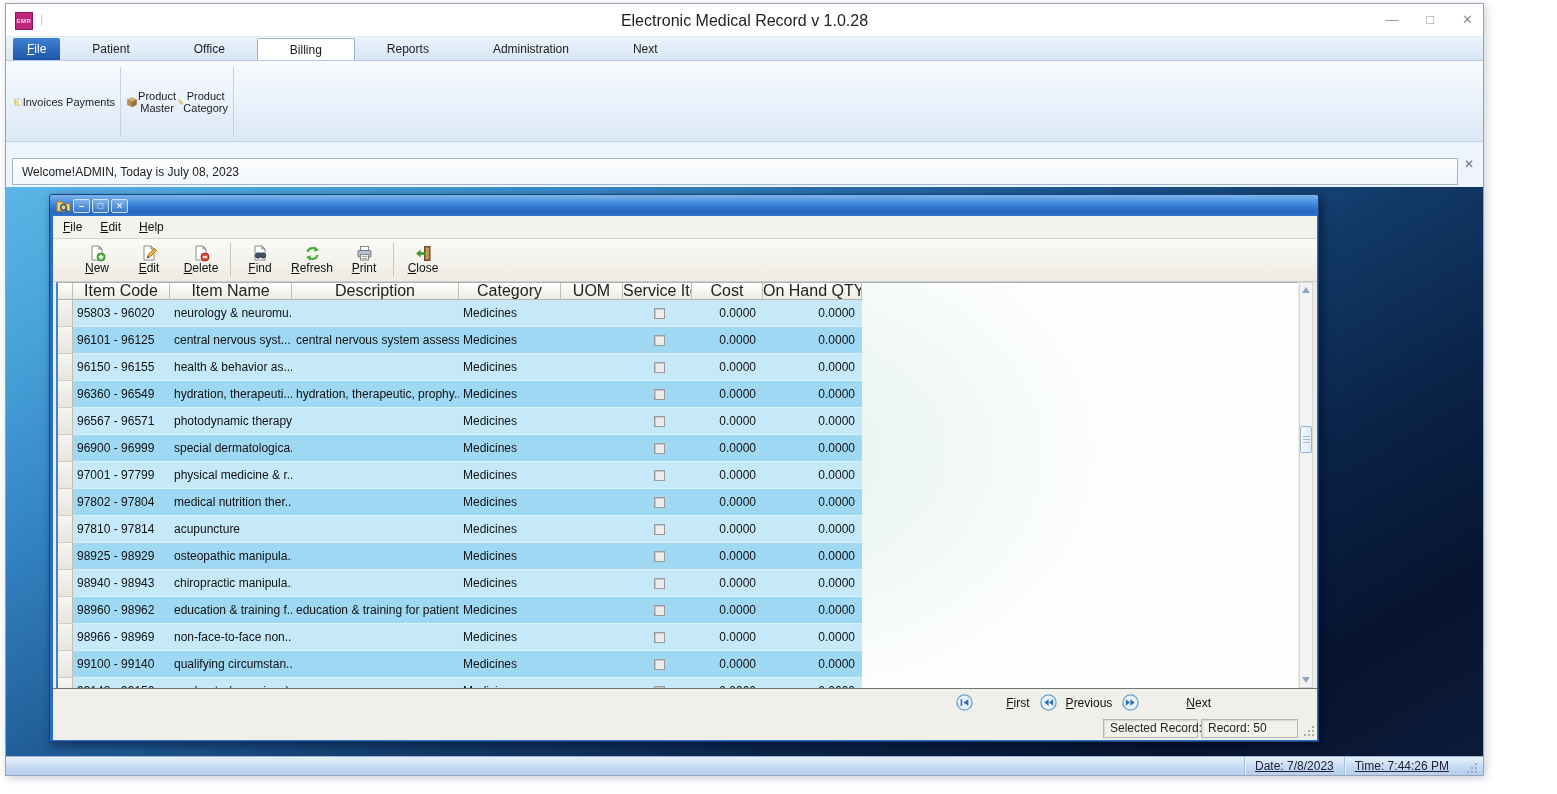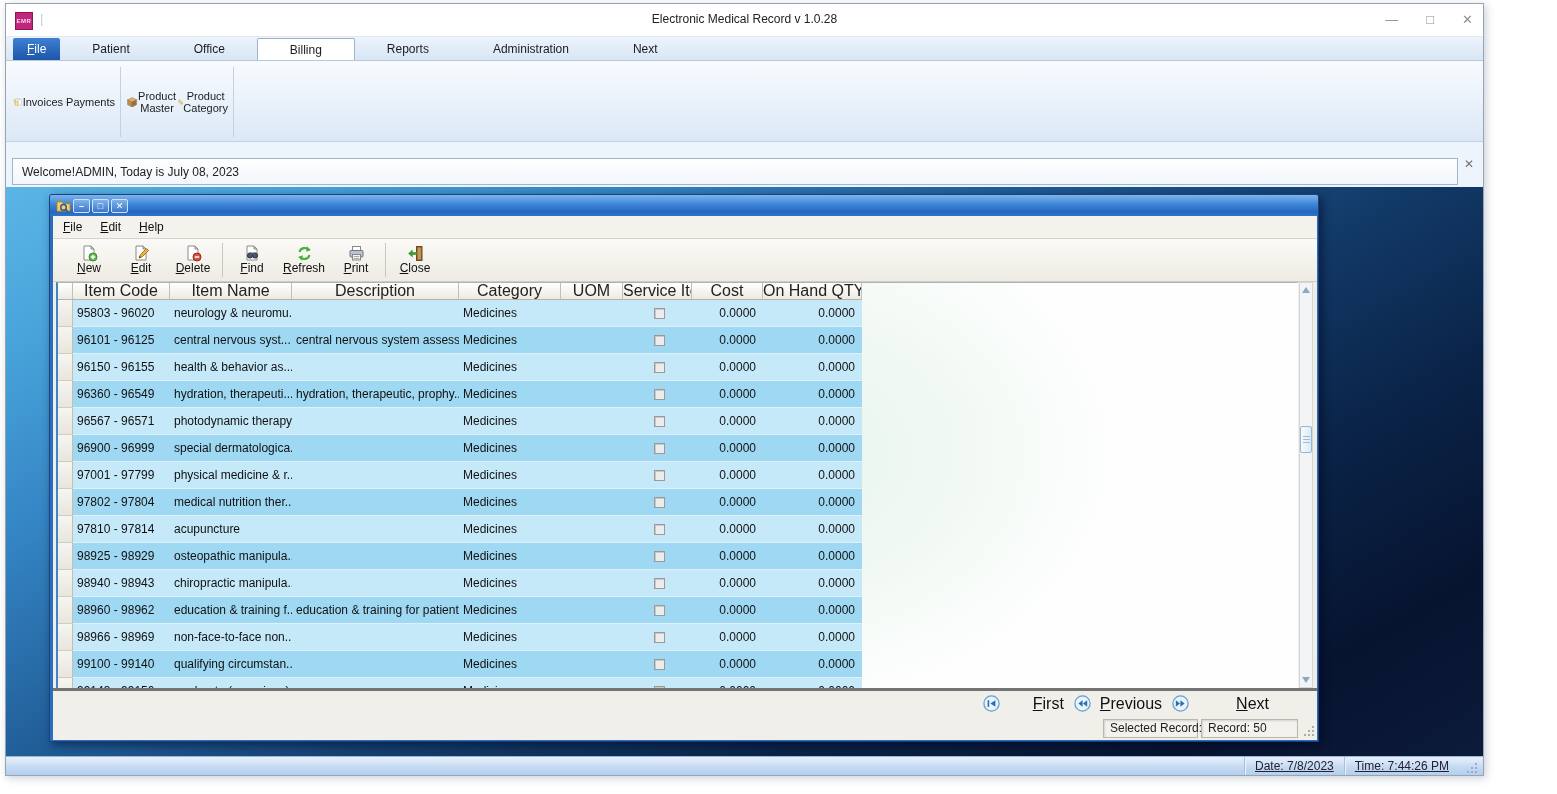--- a/index.html
+++ b/index.html
@@ -6,21 +6,21 @@
   *{box-sizing:border-box;font-family:"Liberation Sans","DejaVu Sans",sans-serif;}
   .screen{position:relative;width:1557px;height:794px;background:#fff;overflow:hidden;}
 
   
   .app-window{position:absolute;left:5px;top:3px;width:1479px;height:773px;background:#fff;
     border:1px solid #99a3b2;box-shadow:2px 2px 8px rgba(40,60,90,.25);}
   .titlebar{position:absolute;left:0;top:0;width:100%;height:33px;background:#fff;border-bottom:1px solid #e6e9ee;}
   .app-icon{position:absolute;left:9px;top:8px;width:18px;height:18px;background:#c0267c;border:1px solid #8a1458;
     color:#ffd7ec;font-size:6px;font-weight:bold;display:flex;align-items:center;justify-content:center;letter-spacing:.5px;}
   .qat-sep{position:absolute;left:34px;top:7px;color:#c8ccd4;font-size:13px;}
-  .title-text{position:absolute;left:0;right:0;top:8px;text-align:center;font-size:12px;color:#222;}
+  .title-text{position:absolute;left:0;right:0;top:8px;text-align:center;font-size:16px;color:#222;}
   .win-controls{position:absolute;right:10px;top:6px;display:flex;gap:28px;color:#8a8f98;font-size:13px;}
   .win-controls span{cursor:default;line-height:20px;}
 
   
   .tabstrip{position:absolute;left:0;top:33px;width:100%;height:24px;
     background:linear-gradient(#ecf3fc,#d8e6f6);border-bottom:1px solid #b6c8de;display:flex;align-items:flex-end;padding-left:7px;}
   .tab{height:22px;padding:4px 32px 3px;font-size:12px;color:#1c1c1c;text-align:center;}
   .tab.file{background:linear-gradient(#3f80d4,#1c56a8);color:#fff;border-radius:2px 2px 0 0;padding:4px 14px 3px;}
   .tab.active{background:#fff;border:1px solid #9db3cc;border-bottom:none;border-radius:2px 2px 0 0;}
   .mn{display:inline-block;}
@@ -49,21 +49,21 @@
     border:1px solid #17437e;border-radius:3px 3px 0 0;box-shadow:3px 3px 10px rgba(0,0,25,.5);}
   .lk-title{position:absolute;left:0;top:0;width:100%;height:21px;border-radius:2px 2px 0 0;
     background:linear-gradient(#7db4ea,#3d85d8 45%,#2766bd 80%,#2e74cc);display:flex;align-items:center;padding:0 5px 0 6px;}
   .lk-title-text{color:#fff;font-weight:bold;font-size:12px;text-shadow:1px 1px 1px rgba(0,20,60,.7);margin-left:5px;flex:1;}
   .lk-btn{width:17px;height:14px;margin-left:2px;border:1px solid #cfe2f6;border-radius:2px;
     background:linear-gradient(#7fb2ea,#3a78cc);color:#fff;font-size:9px;font-weight:bold;line-height:12px;text-align:center;}
   .lk-body{position:absolute;left:3px;top:21px;width:1264px;height:524px;background:#efede6;}
   .lk-menubar{position:absolute;left:0;top:0;width:100%;height:23px;background:#f4f2ec;border-bottom:1px solid #d6d3c8;
     display:flex;align-items:center;padding-left:10px;gap:18px;font-size:12px;color:#111;}
   .lk-toolbar{position:absolute;left:0;top:23px;width:100%;height:43px;background:linear-gradient(#fbfaf7,#edebe2);
-    border-bottom:1px solid #cfccc0;display:flex;align-items:center;padding-left:10px;}
+    border-bottom:1px solid #cfccc0;display:flex;align-items:center;padding-left:18px;}
   .tbtn{width:52px;display:flex;flex-direction:column;align-items:center;font-size:12px;color:#111;line-height:13px;}
   .tbtn svg{width:17px;height:17px;margin-bottom:0;}
   .tb-sep{width:1px;height:34px;background:#c9c6ba;margin:0 3px;}
 
   
   .grid-region{position:absolute;left:3px;top:66px;width:1242px;height:406px;overflow:hidden;
     border-top:1px solid #aab4be;border-left:2px solid #3f86c8;
     background:radial-gradient(ellipse 430px 320px at 58% 42%, #e7f4ed 0%, #f2f9f5 45%, #fdfefd 78%),#fcfdfd;}
   .ghead{display:flex;height:17px;}
   .ghead .hc{background:linear-gradient(#ffffff,#eceae1);border-right:1px solid #c2c0b5;border-bottom:1px solid #b6b4aa;
@@ -85,22 +85,22 @@
   .chk{width:11px;height:11px;background:#ececec;border:1px solid #9a9a9a;box-shadow:inset 1px 1px 0 #c8c8c8;}
 
   
   .vscroll{position:absolute;right:4px;top:66px;width:14px;height:406px;background:#f3f4f5;border:1px solid #d4d6d8;}
   .vs-arrow{position:absolute;left:0;width:12px;height:14px;display:flex;align-items:center;justify-content:center;}
   .vs-thumb{position:absolute;left:0px;top:143px;width:12px;height:27px;background:linear-gradient(90deg,#f6fafd,#dfeaf4);
     border:1px solid #96b6d4;border-radius:2px;display:flex;flex-direction:column;align-items:center;justify-content:center;gap:2px;}
   .vs-thumb i{display:block;width:7px;height:1px;background:#9cbcd8;}
 
   
-  .lk-nav{position:absolute;left:0;top:472px;width:100%;height:28px;background:#f1efe9;border-top:3px solid #737373;
-    display:flex;align-items:center;justify-content:flex-end;padding-right:48px;font-size:16px;color:#111;}
+  .lk-nav{position:absolute;left:0;top:472px;width:100%;height:28px;background:#f1efe9;border-top:1px solid #737373;
+    display:flex;align-items:center;justify-content:flex-end;padding-right:106px;font-size:12px;color:#111;}
   .lk-nav .nico{width:17px;height:17px;}
   .lk-nav .nlabel{margin:0 0 0 9px;}
   .lk-status{position:absolute;left:0;top:500px;width:100%;height:24px;background:#f1efe9;
     display:flex;align-items:center;justify-content:flex-end;padding-right:19px;gap:3px;font-size:12px;color:#222;}
   .sfield{height:19px;border:1px solid #b9b6ab;background:#f4f2ec;box-shadow:inset 1px 1px 2px rgba(120,120,110,.25);
     display:flex;align-items:center;padding:0 6px;white-space:nowrap;}
   .grip{position:absolute;right:2px;bottom:3px;}
 
   
   .statusbar{position:absolute;left:0;bottom:0;width:100%;height:19px;

